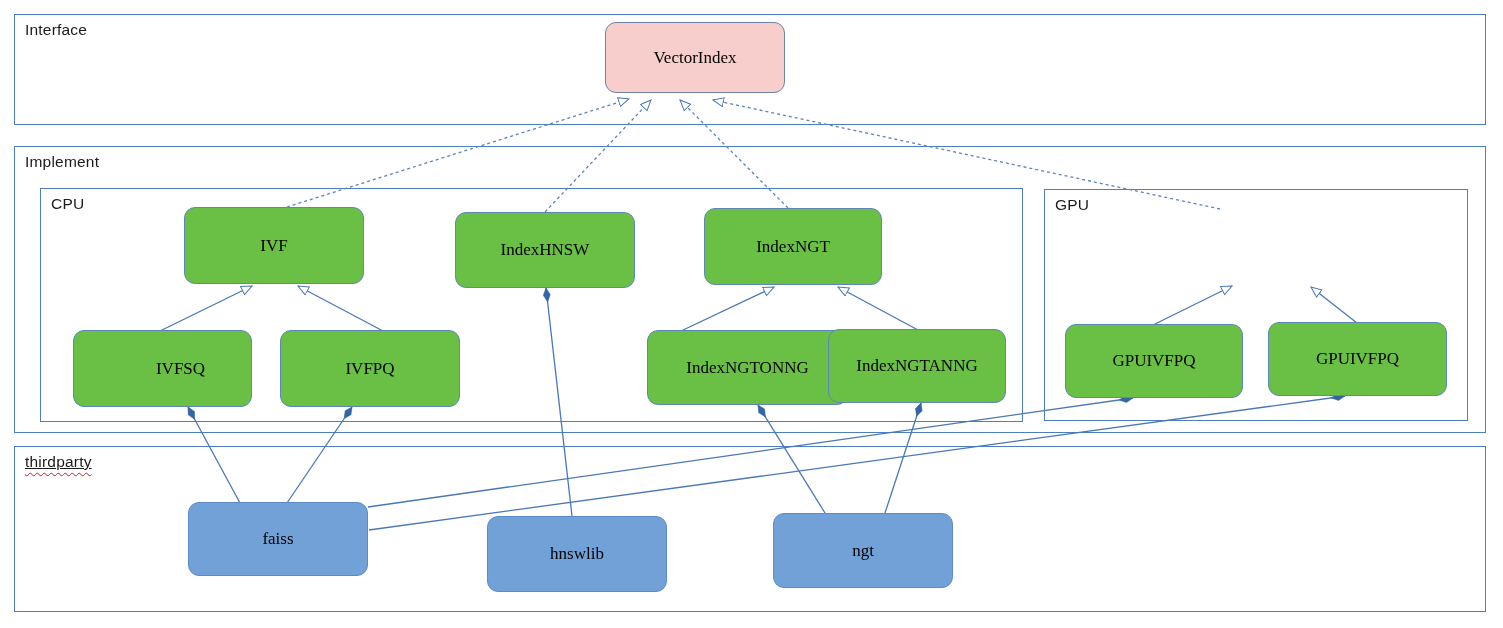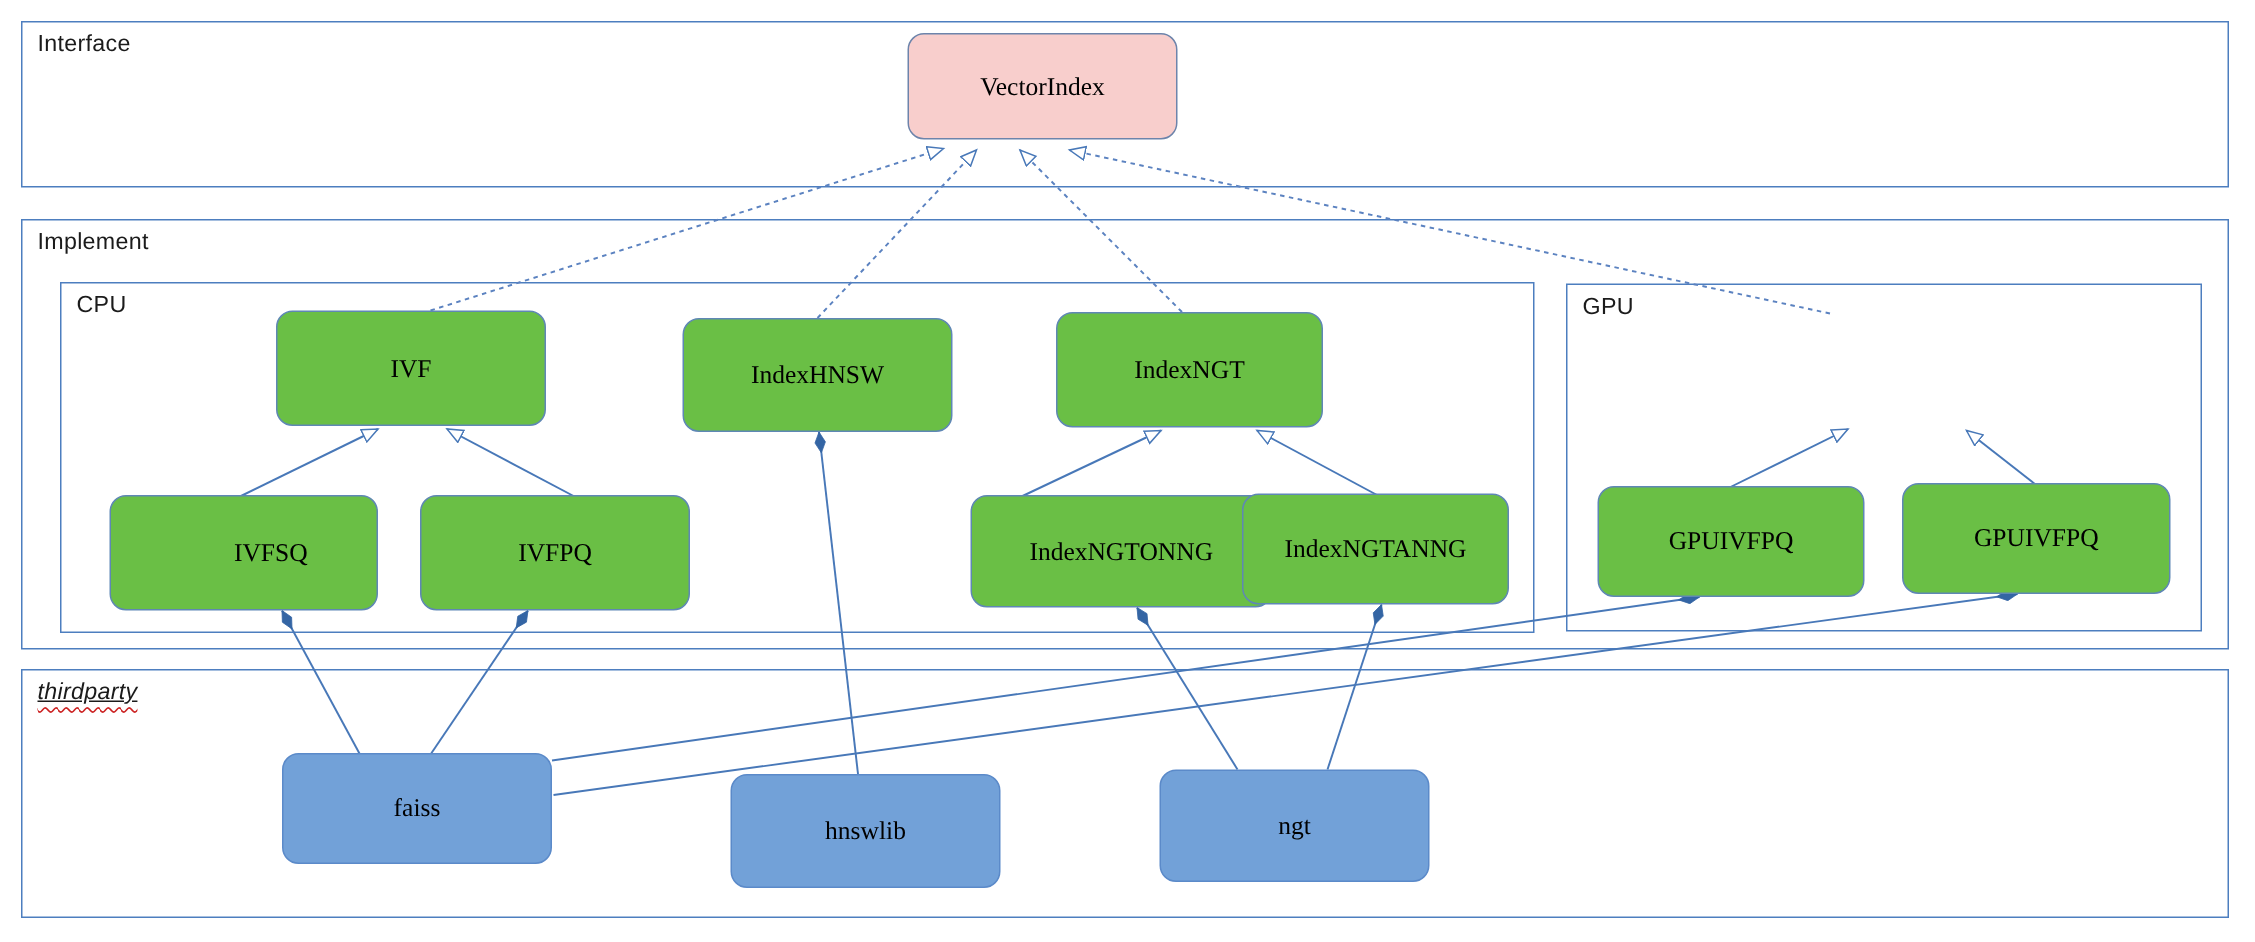--- a/index.html
+++ b/index.html
@@ -35,21 +35,21 @@
   </div>
 
   <div class="container-box" style="left:40px;top:188px;width:983px;height:234px;">
     <span class="section-label">CPU</span>
   </div>
 
   <div class="container-box" style="left:1044px;top:189px;width:424px;height:232px;">
     <span class="section-label">GPU</span>
   </div>
 
-  <div class="container-box" style="left:14px;top:446px;width:1472px;height:166px;font-style:italic;">
+  <div class="container-box" style="left:14px;top:446px;width:1472px;height:166px;">
     <span class="section-label underlined"><span class="squiggle">thirdparty</span></span>
   </div>
 
   <svg class="wires" viewBox="0 0 1503 628">
     <defs>
       <marker id="hollowTri" markerUnits="userSpaceOnUse" markerWidth="13" markerHeight="11" refX="11" refY="5" orient="auto">
         <path d="M0.5,0.5 L11,5 L0.5,9.5 Z" fill="#ffffff" stroke="#4878b8" stroke-width="1"></path>
       </marker>
       <marker id="diamond" markerUnits="userSpaceOnUse" markerWidth="15" markerHeight="9" refX="0" refY="4" orient="auto">
         <path d="M0,4 L7,0.5 L14,4 L7,7.5 Z" fill="#3465a4" stroke="#3465a4" stroke-width="0.5"></path>

